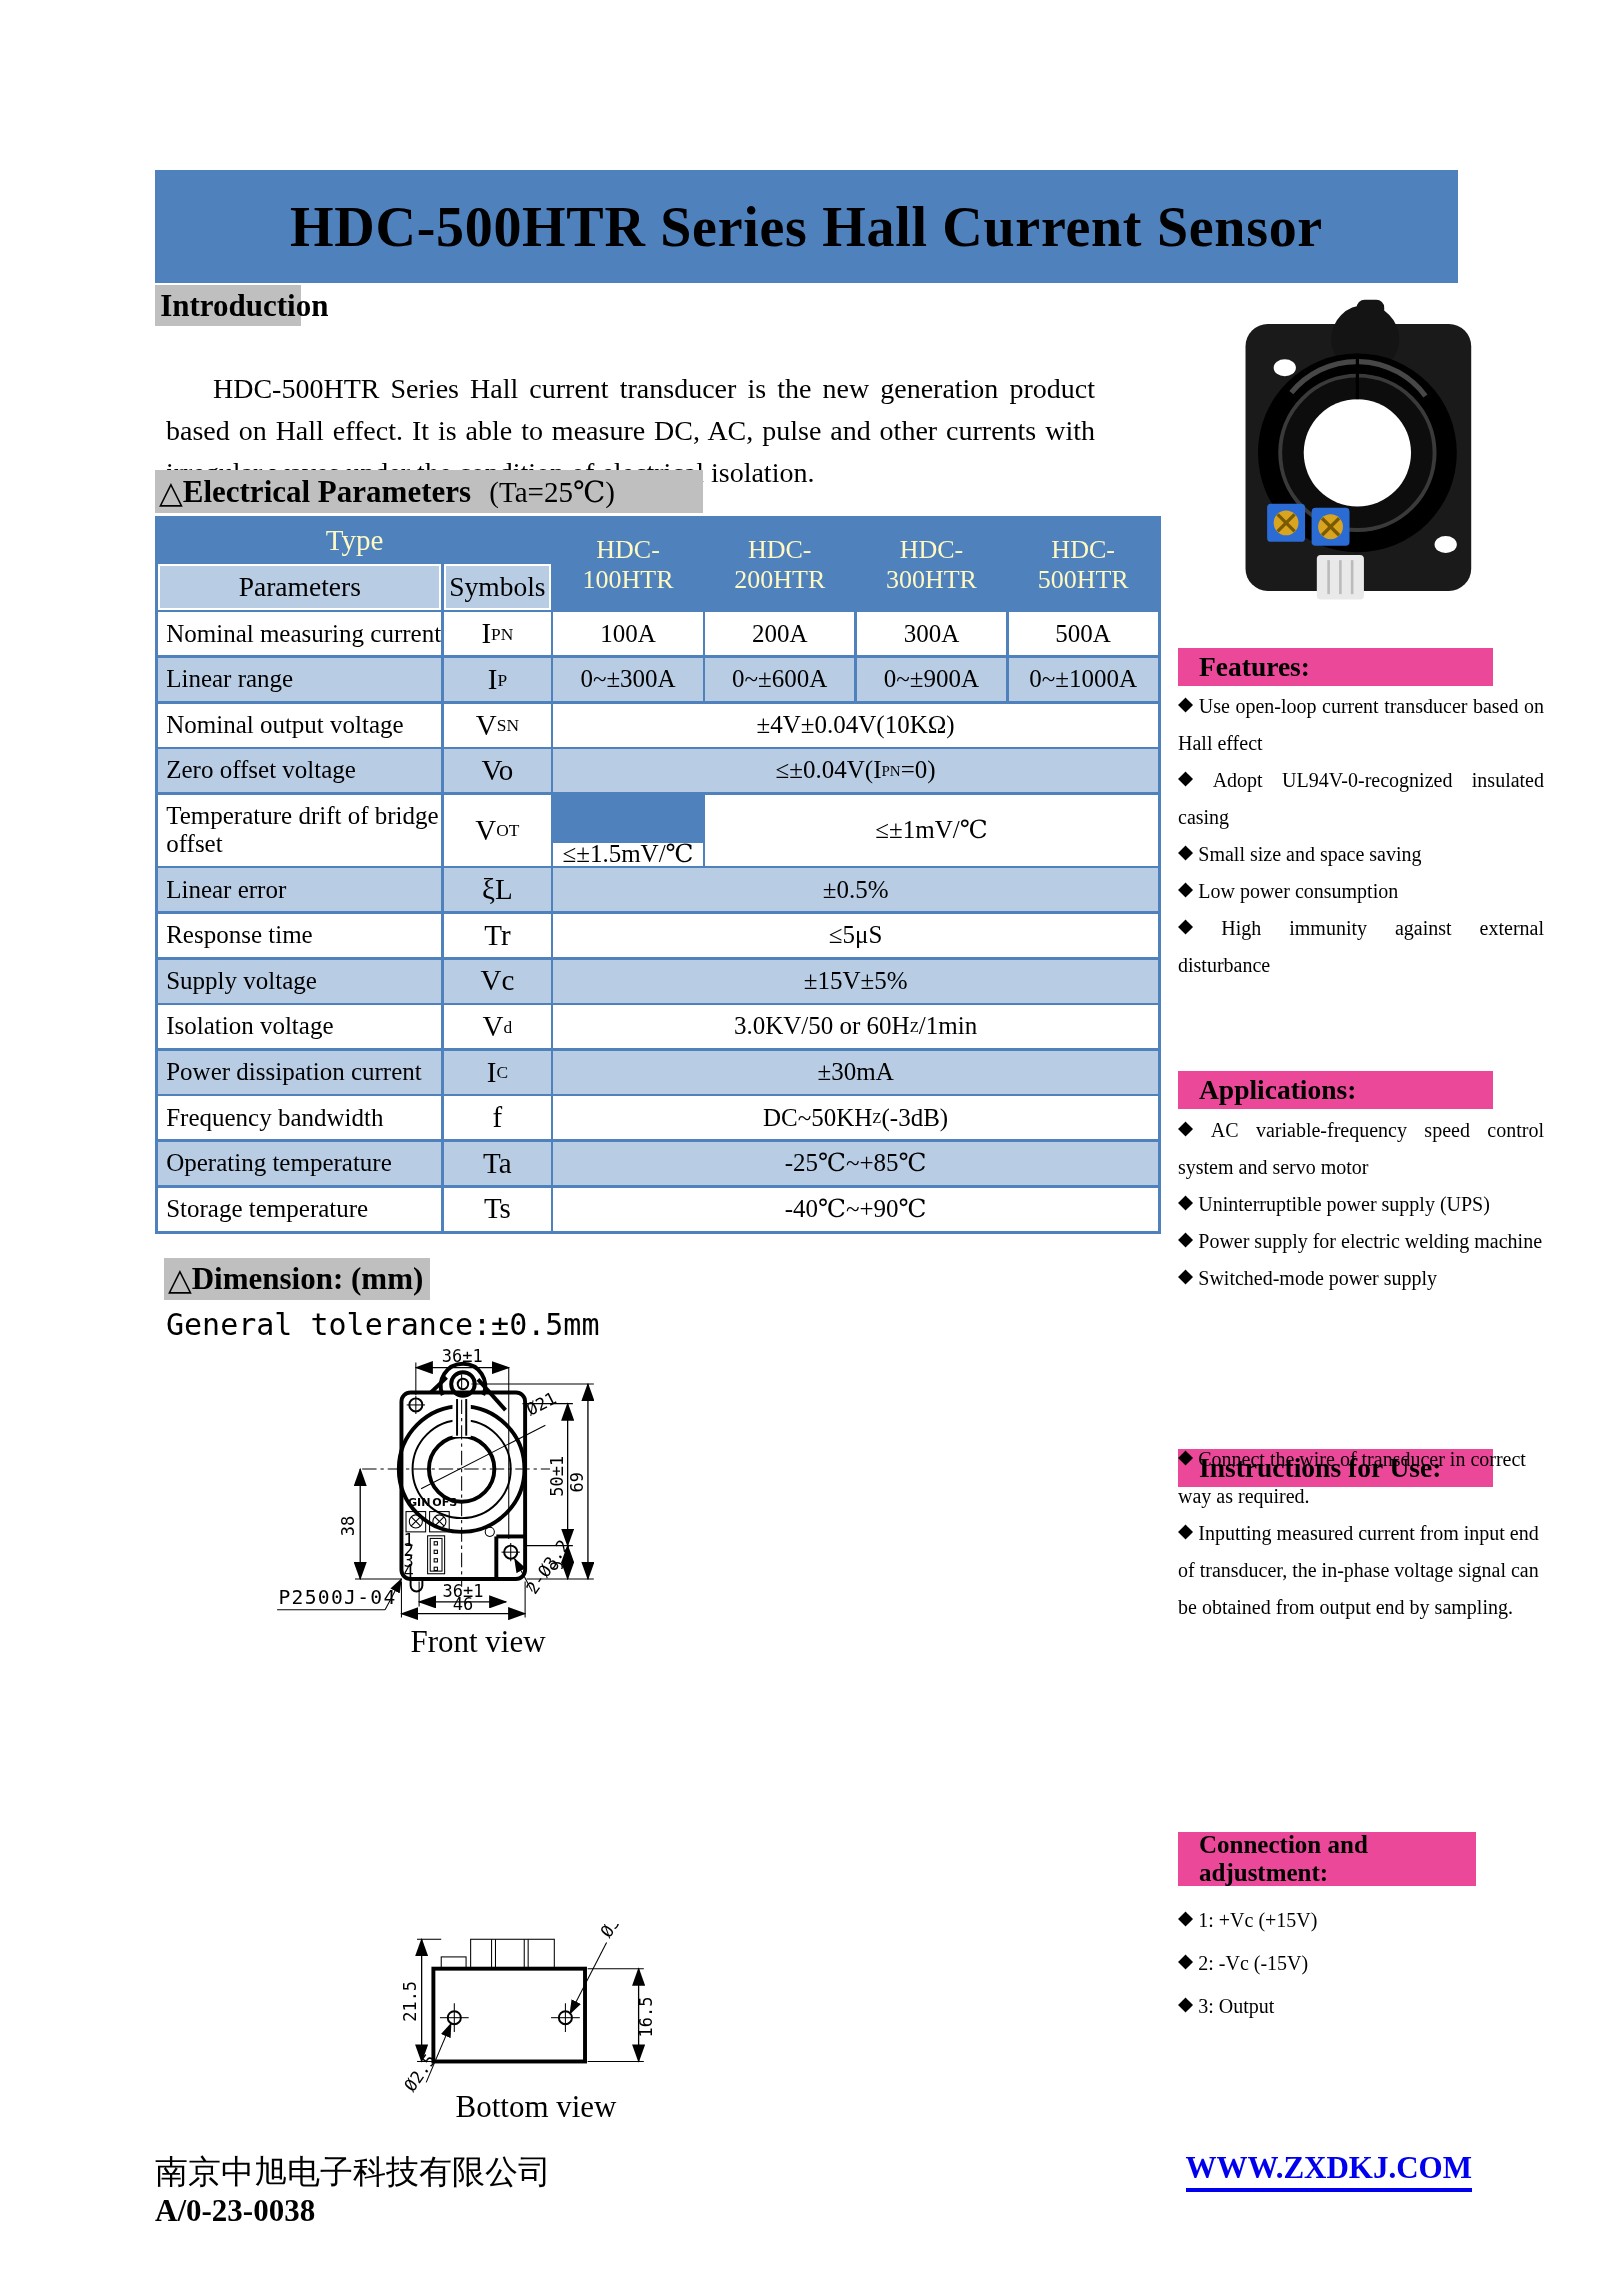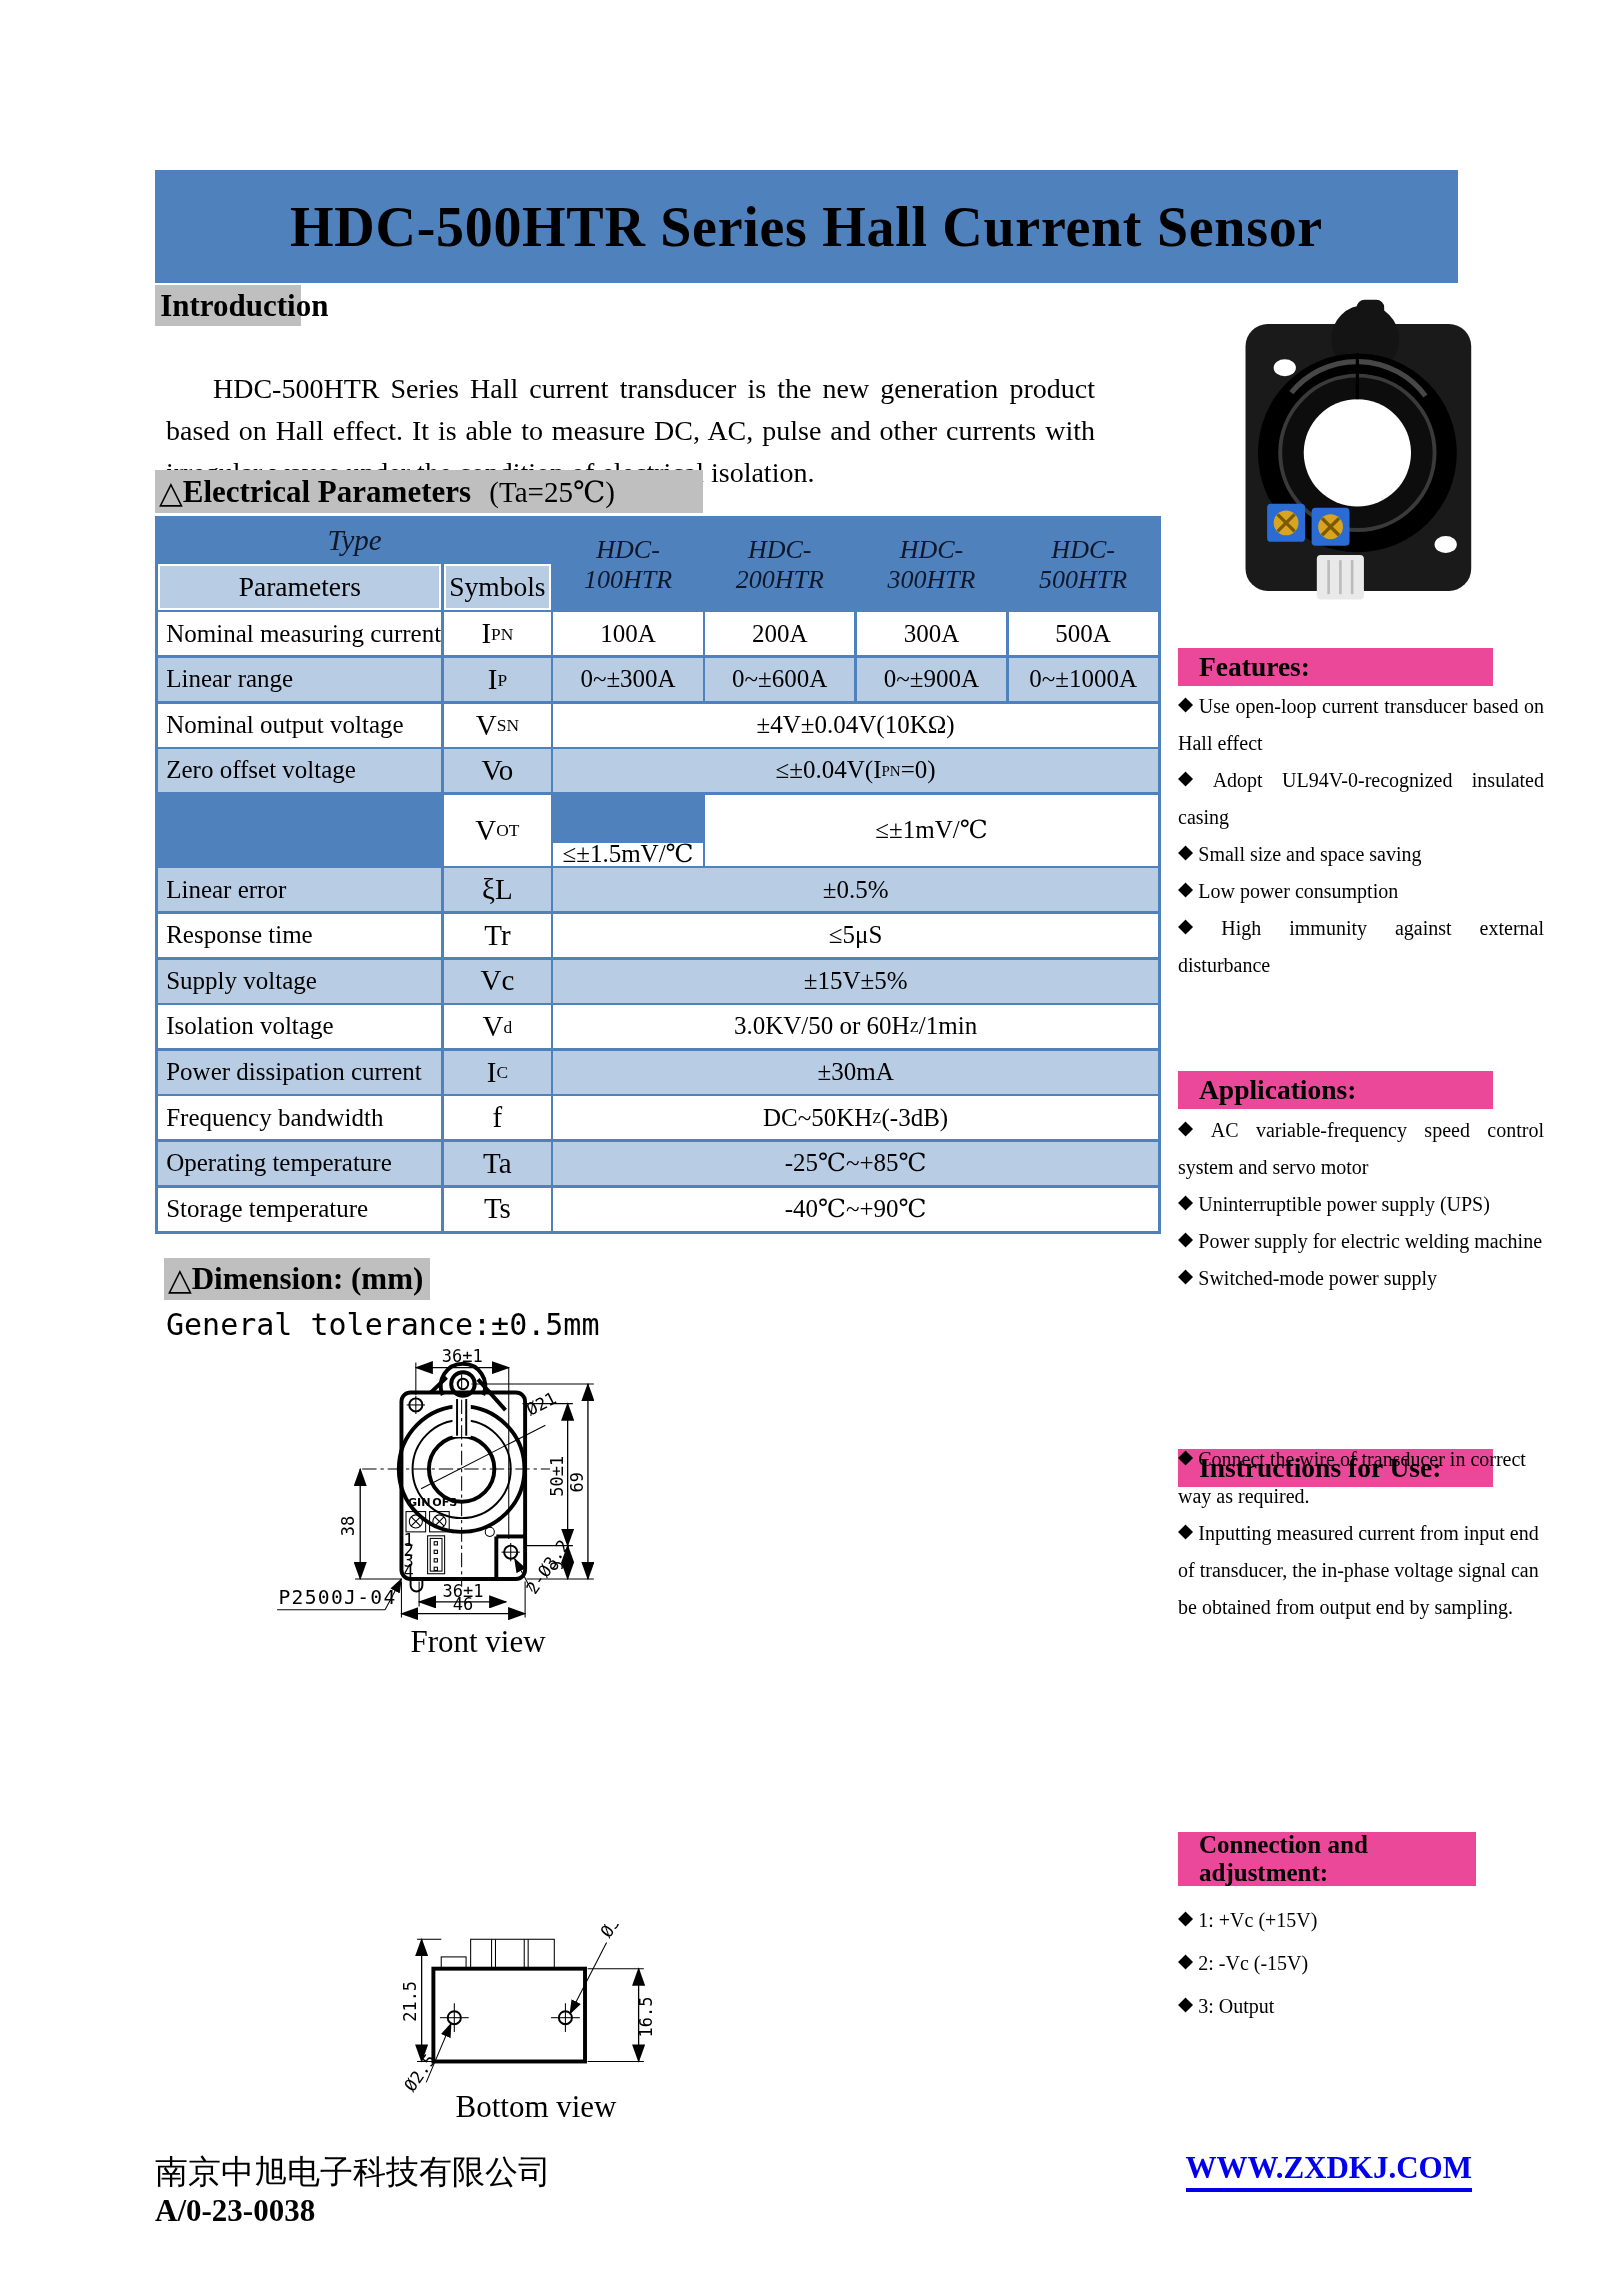--- a/index.html
+++ b/index.html
@@ -25,21 +25,21 @@
   
   .etable{left:155px;top:516px;width:1006px;background:#4f81bd;display:grid;
           grid-template-columns:283px 107px 1fr 1fr 1fr 1fr;
           grid-template-rows:42px 46px 43px 43px 43px 43px 71px 43px 43px 43px 43px 43px 43px 43px 43px;
           gap:2.6px;padding:3.3px;box-sizing:border-box;}
   .cell{display:flex;align-items:center;justify-content:center;background:#fff;
         font-size:25px;line-height:1.15;text-align:center;}
   .cell.param{justify-content:flex-start;text-align:left;padding-left:7.9px;}
   .cell.symbol{font-size:29px;}
   .cell.shade{background:#b8cce4;}
-  .cell.hdr-blue{background:#4f81bd;color:#0f172a;font-size:29px;font-style:italic;}
+  .cell.hdr-blue{background:#4f81bd;color:#fef9c3;font-size:29px;}
   .cell.model{font-size:26px;}
   .cell.hdr-light{background:#b8cce4;border:2px solid #fff;font-size:27.5px;}
   .etable sub{font-size:0.6em;line-height:0;}
   
   .tolerance{left:166px;top:1307px;font-family:"DejaVu Sans Mono",monospace;font-size:30px;}
   
   .draw-caption{font-size:31px;text-align:center;}
   .front-cap{left:275px;top:1624px;width:406px;}
   .bottom-cap{left:353px;top:2089px;width:366px;}
   svg text{font-family:"DejaVu Sans Mono",monospace;font-size:26px;fill:#000;}
@@ -130,20 +130,21 @@
     <div class="cell value shade" style="grid-area: 4 / 3 / auto / span 1;">0~±300A</div>
     <div class="cell value shade" style="grid-area: 4 / 4 / auto / span 1;">0~±600A</div>
     <div class="cell value shade" style="grid-area: 4 / 5 / auto / span 1;">0~±900A</div>
     <div class="cell value shade" style="grid-area: 4 / 6 / auto / span 1;">0~±1000A</div>
     <div class="cell param" style="grid-area: 5 / 1;">Nominal output voltage</div>
     <div class="cell symbol" style="grid-area: 5 / 2;">V<sub>SN</sub></div>
     <div class="cell value" style="grid-area: 5 / 3 / auto / span 4;">±4V±0.04V(10KΩ)</div>
     <div class="cell param shade" style="grid-area: 6 / 1;">Zero offset voltage</div>
     <div class="cell symbol shade" style="grid-area: 6 / 2;">Vo</div>
     <div class="cell value shade" style="grid-area: 6 / 3 / auto / span 4;">≤±0.04V(I<sub>PN</sub>=0)</div>
+    <div class="cell param" style="grid-area: 7 / 1;">Temperature drift of bridge offset</div>
     <div class="cell symbol" style="grid-area: 7 / 2;">V<sub>OT</sub></div>
     <div class="cell value" style="grid-area: 7 / 3 / auto / span 1; margin-top: 48px;">≤±1.5mV/℃</div>
     <div class="cell value" style="grid-area: 7 / 4 / auto / span 3;">≤±1mV/℃</div>
     <div class="cell param shade" style="grid-area: 8 / 1;">Linear error</div>
     <div class="cell symbol shade" style="grid-area: 8 / 2;">ξL</div>
     <div class="cell value shade" style="grid-area: 8 / 3 / auto / span 4;">±0.5%</div>
     <div class="cell param" style="grid-area: 9 / 1;">Response time</div>
     <div class="cell symbol" style="grid-area: 9 / 2;">Tr</div>
     <div class="cell value" style="grid-area: 9 / 3 / auto / span 4;">≤5μS</div>
     <div class="cell param shade" style="grid-area: 10 / 1;">Supply voltage</div>

